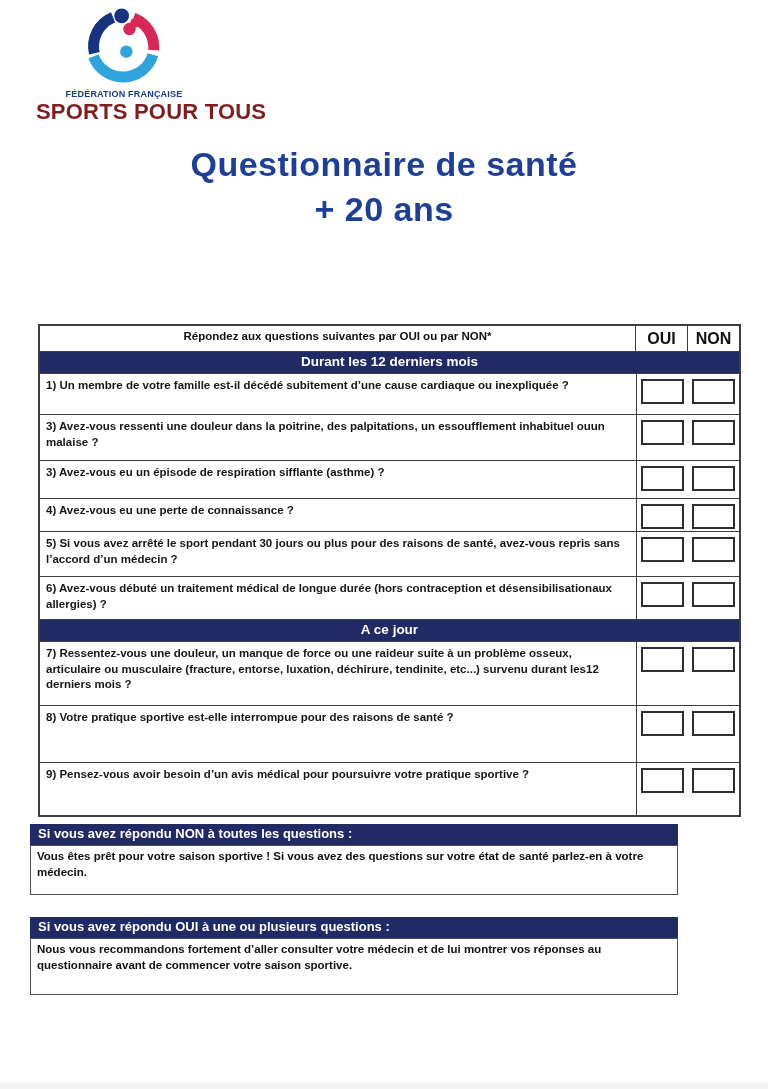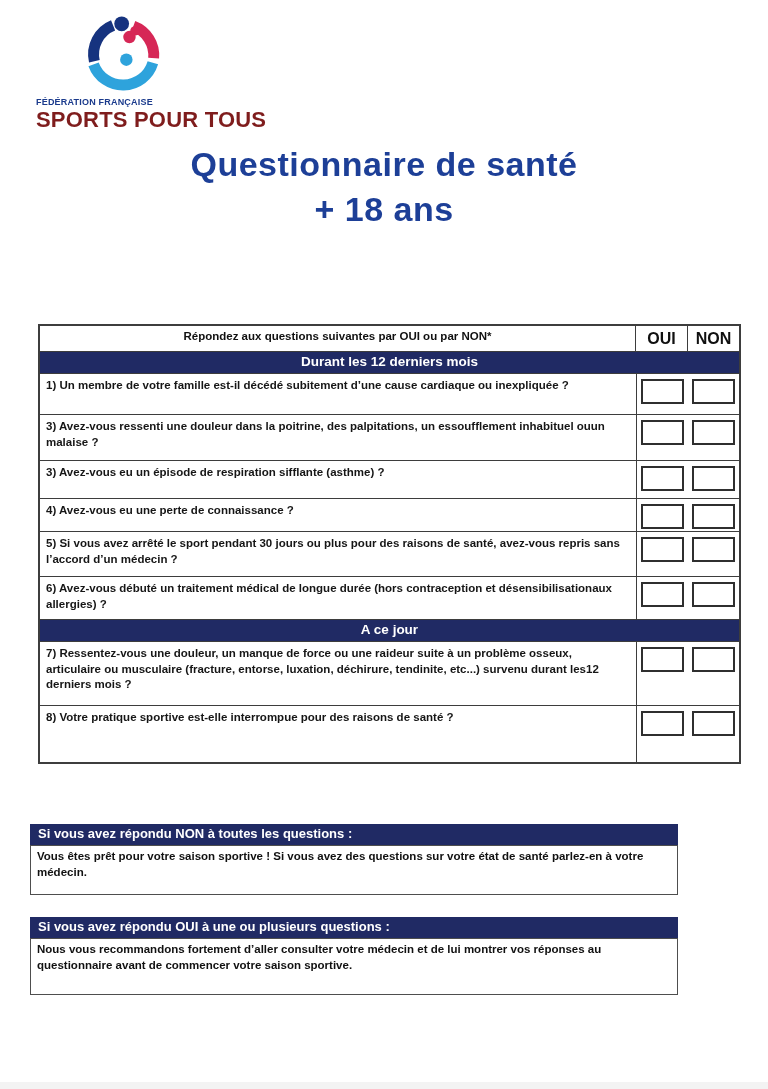--- a/index.html
+++ b/index.html
@@ -4,21 +4,21 @@
 <style>
   html,body { margin:0; padding:0; background:#ffffff; }
   .page {
     position:relative; width:768px; height:1089px; margin:0 auto;
     background:#ffffff; overflow:hidden;
     font-family:"Liberation Sans","DejaVu Sans",sans-serif;
     --navy:#202a64; --brand:#1d3f97; --red:#d2232a;
   }
 
   
-  .logo { position:absolute; left:36px; top:16px; width:176px; }
+  .logo { position:absolute; left:36px; top:8px; width:176px; text-align:center; }
   .logo svg { display:block; margin:0 auto 3px auto; }
   .logo-l1 { font-size:9px; font-weight:700; color:#1a3a8c; letter-spacing:.2px; white-space:nowrap; }
   .logo-l2 { font-size:22px; font-weight:800; color:#7f1d1d; letter-spacing:.2px; white-space:nowrap; }
 
   
   .title { position:absolute; left:0; top:142px; width:100%; text-align:center;
            color:var(--brand); font-weight:700; font-size:34px; line-height:1.33; letter-spacing:.5px; }
 
   
   .qtable { position:absolute; left:38px; top:280px; width:703px; box-sizing:border-box;
@@ -64,21 +64,21 @@
       <circle cx="64" cy="19" r="6" fill="#d62756"></circle>
       <path d="M 11 62 A 40 40 0 0 0 87 60" stroke="#2ea3dc" stroke-width="14" fill="none"></path>
       <circle cx="53" cy="56" r="8" fill="#2ea3dc"></circle>
     </svg>
     <div class="logo-l1">FÉDÉRATION FRANÇAISE</div>
     <div class="logo-l2">SPORTS POUR TOUS</div>
   </div>
 
   <div class="title">
     <div>Questionnaire de santé</div>
-    <div>+ 18 ans</div>
+    <div>+ 20 ans</div>
   </div>
 
   <div class="qtable">
     <div class="thead">
       <div class="tinstr">Répondez aux questions suivantes par OUI ou par NON*</div>
       <div class="tcol first">OUI</div>
       <div class="tcol">NON</div>
     </div>
     <div id="tbody">
         <div class="band">Durant les 12 derniers mois</div>
@@ -132,20 +132,27 @@
             <div class="cbox"></div>
           </div>
         </div>
         <div class="qrow" style="min-height: 57px;">
           <div class="qtext">8) Votre pratique sportive est-elle interrompue pour des raisons de santé ?</div>
           <div class="qboxes">
             <div class="cbox"></div>
             <div class="cbox"></div>
           </div>
         </div>
+        <div class="qrow" style="min-height: 53px;">
+          <div class="qtext">9) Pensez-vous avoir besoin d’un avis médical pour poursuivre votre pratique sportive ?</div>
+          <div class="qboxes">
+            <div class="cbox"></div>
+            <div class="cbox"></div>
+          </div>
+        </div>
       </div>
   </div>
 
   <div class="banner" id="banner1">
     <div class="bhead">Si vous avez répondu NON à toutes les questions :</div>
     <div class="bbody">Vous êtes prêt pour votre saison sportive ! Si vous avez des questions sur votre état de santé parlez-en à votre médecin.</div>
   </div>
 
   <div class="banner" id="banner2">
     <div class="bhead">Si vous avez répondu OUI à une ou plusieurs questions :</div>

